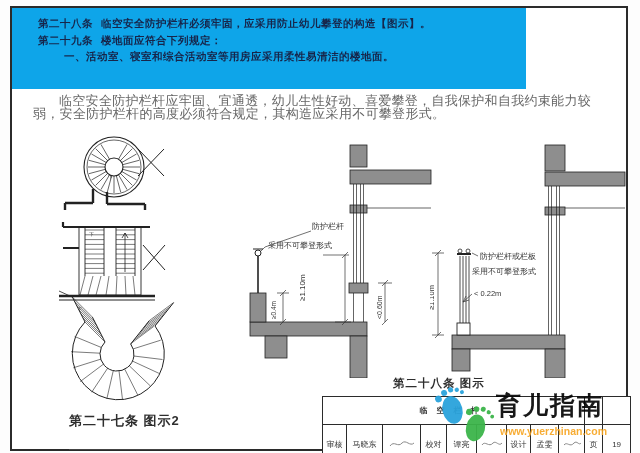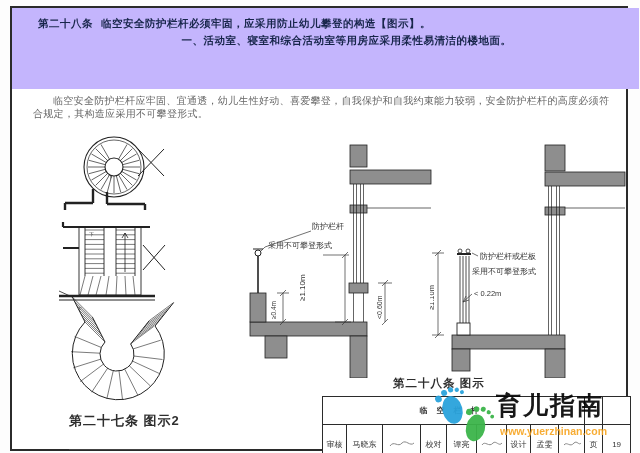--- a/index.html
+++ b/index.html
@@ -1,28 +1,28 @@
 <!DOCTYPE html>
 <html><head>
 <meta charset="utf-8">
 <style>
   * { margin:0; padding:0; box-sizing:border-box; }
   html,body { width:640px; height:453px; }
   body { font-family:"Liberation Sans","DejaVu Sans",sans-serif; background:#fdfdfd; position:relative; overflow:hidden; }
 
   .page-frame { position:absolute; left:10px; top:6px; width:618px; height:445px; border:2px solid #2b2b2b; background:#fff; }
 
-  .band { position:absolute; left:12px; top:8px; width:627px; height:81px; background:#c4b5fd; padding:7px 10px 0 26px; }
+  .band { position:absolute; left:12px; top:8px; width:514px; height:81px; background:#0ea5e9; padding:7px 10px 0 26px; }
   .band p { font-size:10.5px; line-height:16.5px; color:#17254a; font-weight:600; letter-spacing:.5px; white-space:nowrap; }
   .band p .num { font-weight:800; margin-right:8px; }
-  .band p.sub { padding-left:26px;text-align:center; }
+  .band p.sub { padding-left:26px; }
 
   .commentary { position:absolute; left:33px; top:93px; width:582px; color:#5a5a5a; }
   .commentary .c-title { font-size:9px; font-weight:700; color:#4d4d4d; letter-spacing:.5px; }
-  .commentary .c-body { font-size:10px; line-height:12.5px; text-indent:2em; margin-top:2px; color:#666; letter-spacing:.3px; }
+  .commentary .c-body { font-size:13px; line-height:12.5px; text-indent:2em; margin-top:2px; color:#666; letter-spacing:.3px; }
 
   svg text { font-family:"Liberation Sans","DejaVu Sans",sans-serif; fill:#333; }
 
   .stairs-svg   { position:absolute; left:55px;  top:126px; }
   .section-left { position:absolute; left:245px; top:143px; }
   .section-right{ position:absolute; left:430px; top:143px; }
 
   .caption { position:absolute; color:#2e2e2e; font-weight:700; border-bottom:1.5px solid #444; padding-bottom:19px; white-space:nowrap; }
   .caption-left  { left:69px;  top:412px; font-size:13px; letter-spacing:1px; }
   .caption-right { left:393px; top:376px; font-size:11.5px; letter-spacing:1px; }
@@ -37,20 +37,21 @@
   .wm-url  { position:absolute; left:76px; top:47px; font-size:10.5px; font-weight:700; color:#f7a41e; opacity:.9; white-space:nowrap; }
   .wm-feet { position:absolute; left:0; top:0; }
 </style>
 </head>
 <body>
 
 <div class="page-frame"></div>
 
 <div class="band">
   <p><span class="num">第二十八条</span><span>临空安全防护栏杆必须牢固，应采用防止幼儿攀登的构造【图示】。</span></p>
+  <p><span class="num">第二十九条</span><span>楼地面应符合下列规定：</span></p>
   <p class="sub">一、活动室、寝室和综合活动室等用房应采用柔性易清洁的楼地面。</p>
 </div>
 
 <div class="commentary">
   <div class="c-body">临空安全防护栏杆应牢固、宜通透，幼儿生性好动、喜爱攀登，自我保护和自我约束能力较弱，安全防护栏杆的高度必须符合规定，其构造应采用不可攀登形式。</div>
 </div>
 
 <svg class="stairs-svg" width="210" height="290" viewBox="0 0 210 290">
   <g stroke="#222" fill="none" stroke-width="1.1">
     <circle cx="59" cy="41" r="30"></circle>

